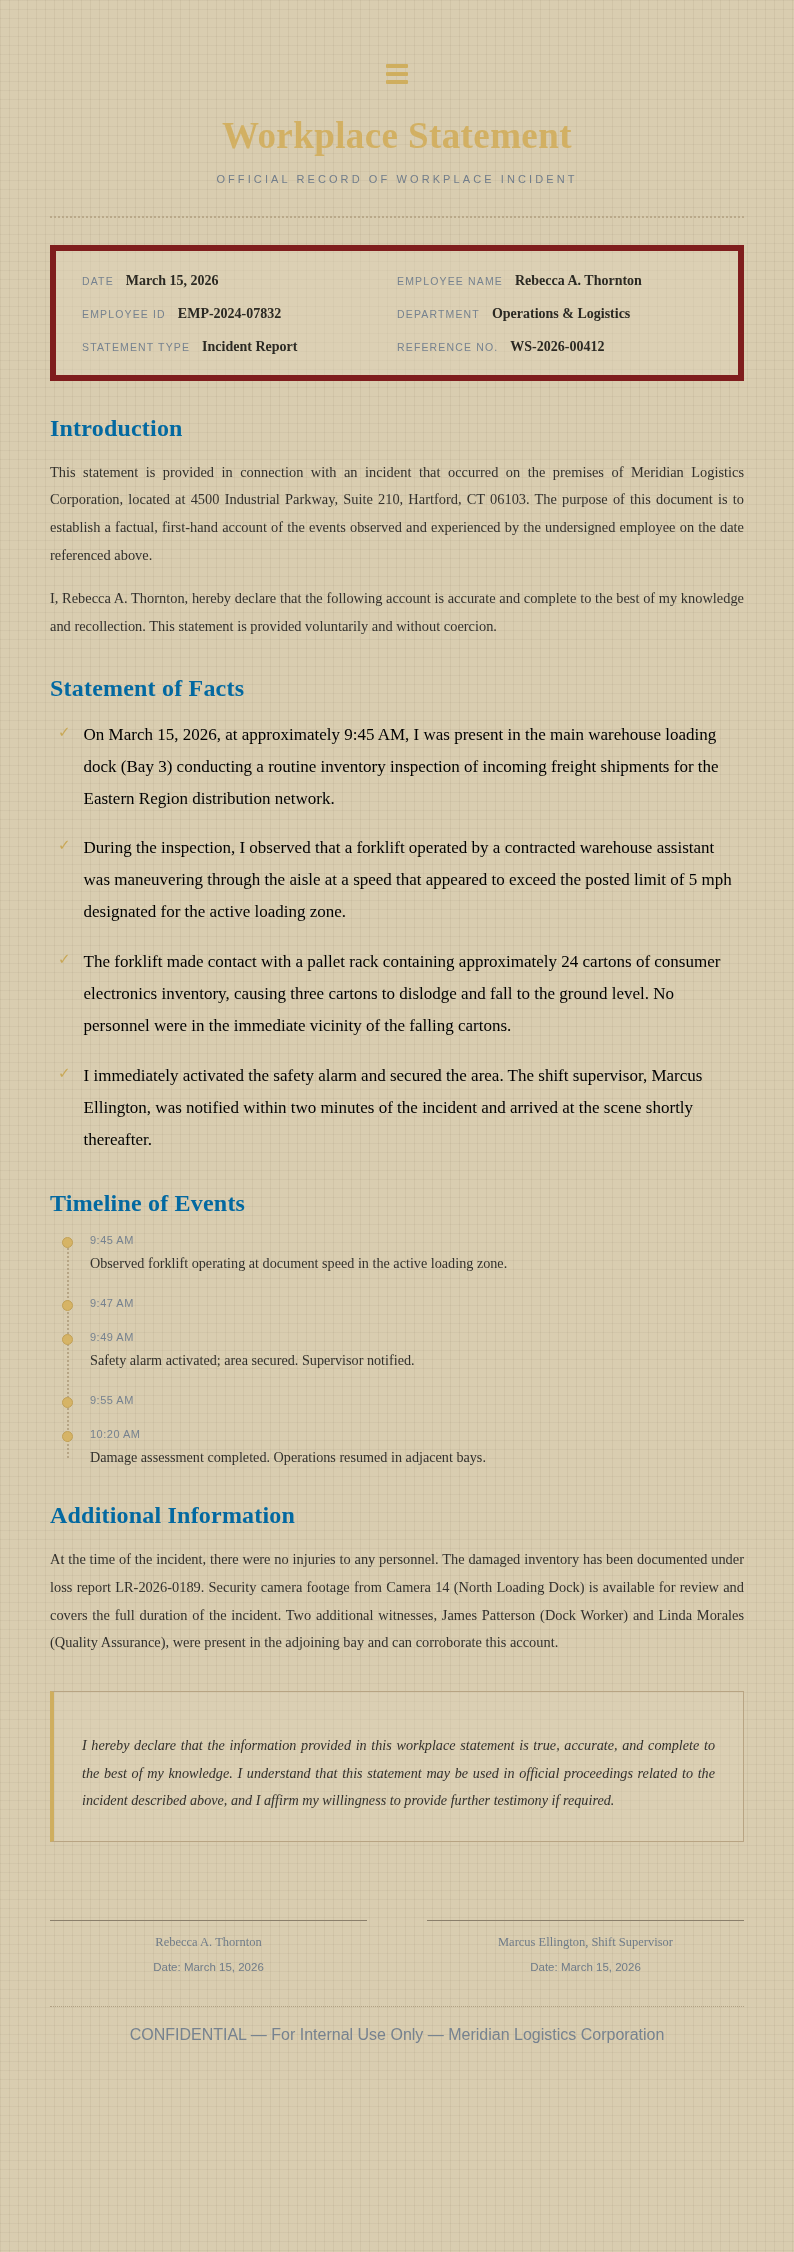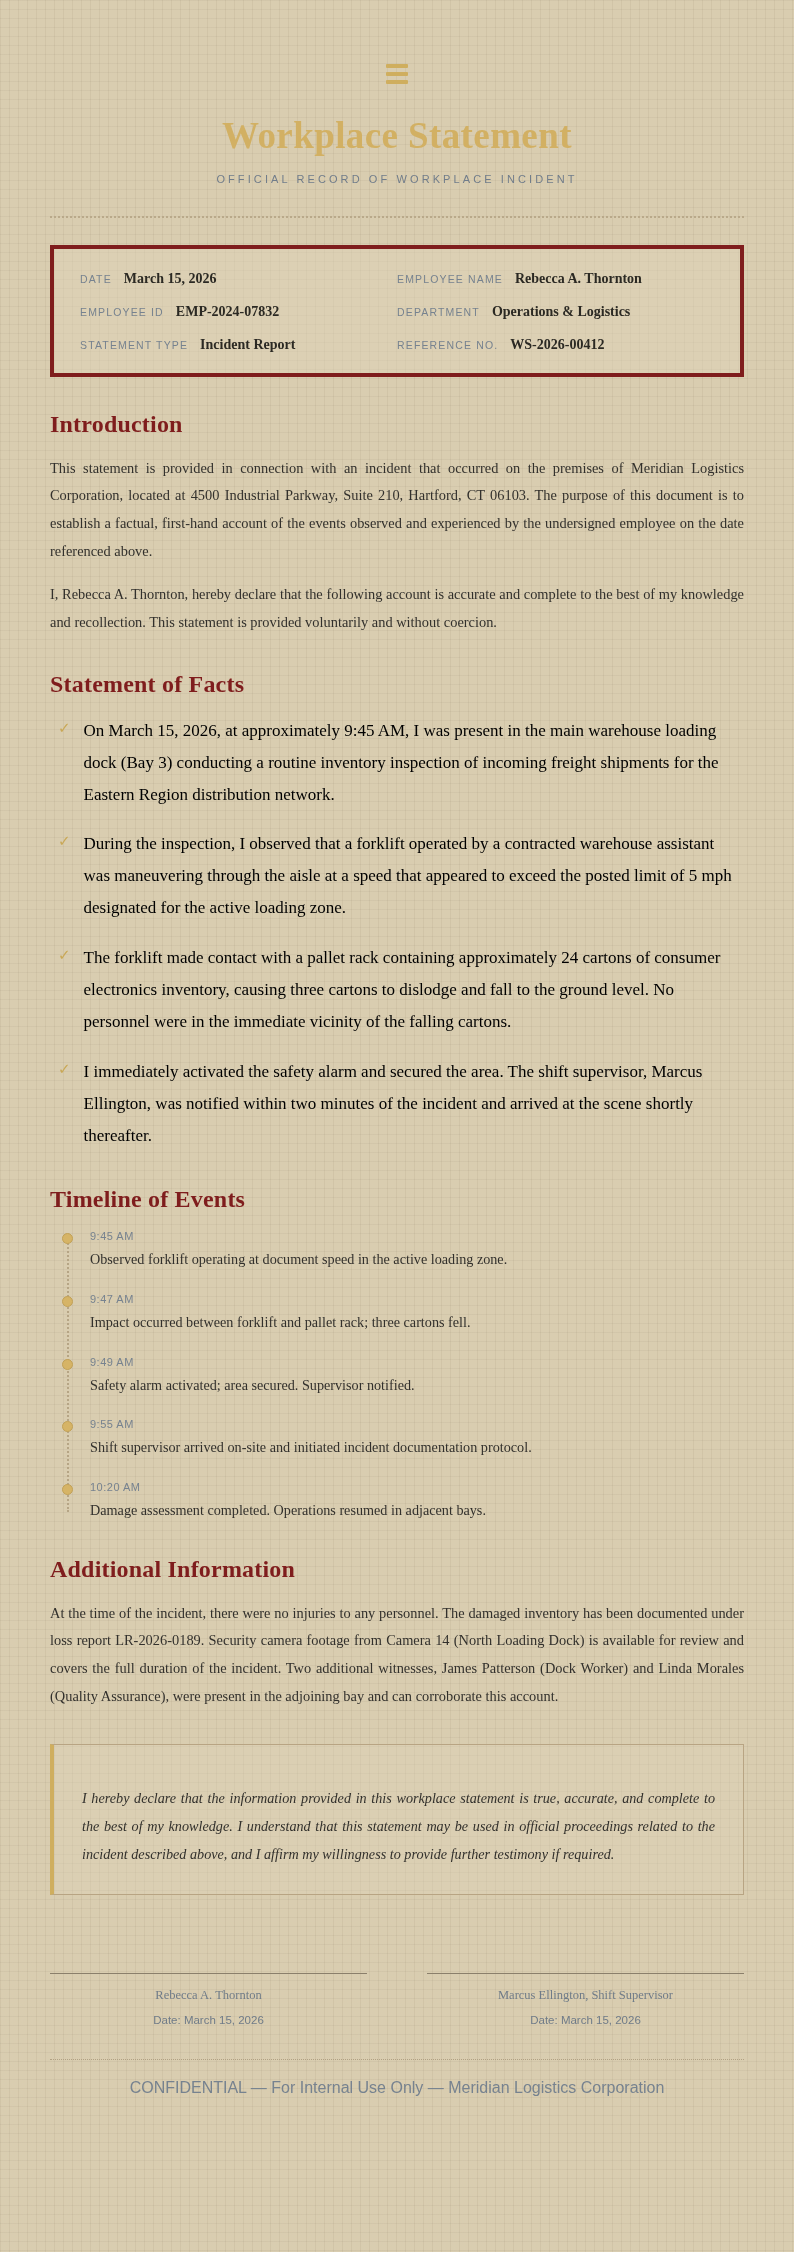--- a/index.html
+++ b/index.html
@@ -37,21 +37,21 @@
     color: #707c8a; margin: 0; text-transform: uppercase;
   }
   .rule-dotted {
     margin: 31px 0 0; height: 0;
     border: 0; border-top: 2px dotted #b9a98a;
   }
 
   
   .meta-card {
     margin-top: 27px;
-    border: 4px solid #7f1d1d;
+    border: 6px solid #7f1d1d;
     background: rgba(223,211,186,0.42);
     padding: 22px 26px 20px;
     display: flex;
   }
   .meta-col { width: 50%; }
   .meta-row { display: flex; align-items: baseline; margin-bottom: 17px; }
   .meta-row:last-child { margin-bottom: 0; }
   .meta-label {
     font-family: "Liberation Sans", sans-serif;
     font-size: 10.5px; letter-spacing: 1.15px; color: #76828f;
@@ -59,21 +59,21 @@
   }
   .meta-value {
     font-family: "Liberation Serif", serif;
     font-size: 14px; font-weight: bold; color: #2b2923; white-space: nowrap;
   }
 
   
   .section { margin-top: 34px; }
   .section-title {
     font-family: "Liberation Serif", serif;
-    font-size: 24px; font-weight: bold; color: #7f1d1d;
+    font-size: 24px; font-weight: bold; color: #0369a1;
     margin: 0 0 17px; letter-spacing: 0.2px;
   }
   .para {
     font-size: 14.4px; line-height: 1.92; text-align: justify;
     margin: 0 0 16px; color: #32302c;
   }
   .para:last-child { margin-bottom: 0; }
 
   
   .facts { list-style: none; margin: 0; padding: 0; }
@@ -218,31 +218,29 @@
     <h2 class="section-title">Timeline of Events</h2>
     <div class="timeline">
       <div class="tl-item">
         <span class="tl-dot"></span>
         <div class="tl-time">9:45 AM</div>
         <div class="tl-desc">Observed forklift operating at document speed in the active loading zone.</div>
       </div>
       <div class="tl-item">
         <span class="tl-dot"></span>
         <div class="tl-time">9:47 AM</div>
-        <div class="tl-desc">Impact occurred between forklift and pallet rack; three cartons fell.</div>
       </div>
       <div class="tl-item">
         <span class="tl-dot"></span>
         <div class="tl-time">9:49 AM</div>
         <div class="tl-desc">Safety alarm activated; area secured. Supervisor notified.</div>
       </div>
       <div class="tl-item">
         <span class="tl-dot"></span>
         <div class="tl-time">9:55 AM</div>
-        <div class="tl-desc">Shift supervisor arrived on-site and initiated incident documentation protocol.</div>
       </div>
       <div class="tl-item">
         <span class="tl-dot"></span>
         <div class="tl-time">10:20 AM</div>
         <div class="tl-desc">Damage assessment completed. Operations resumed in adjacent bays.</div>
       </div>
     </div>
   </div>
 
   <div class="section">

